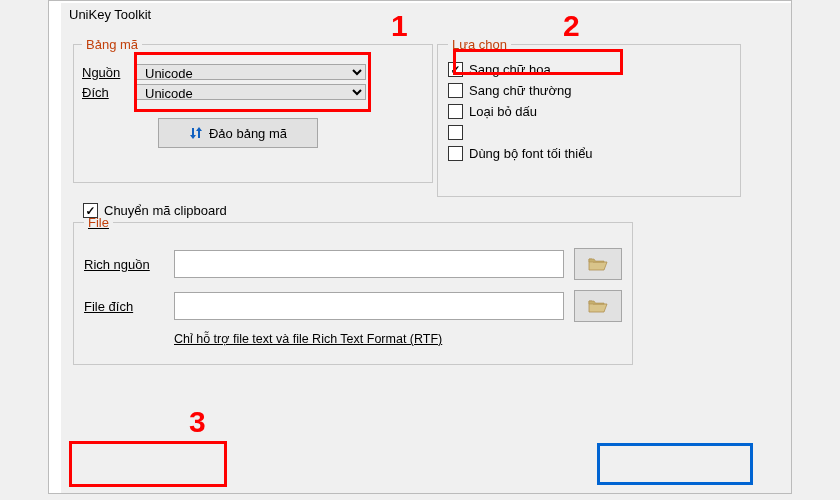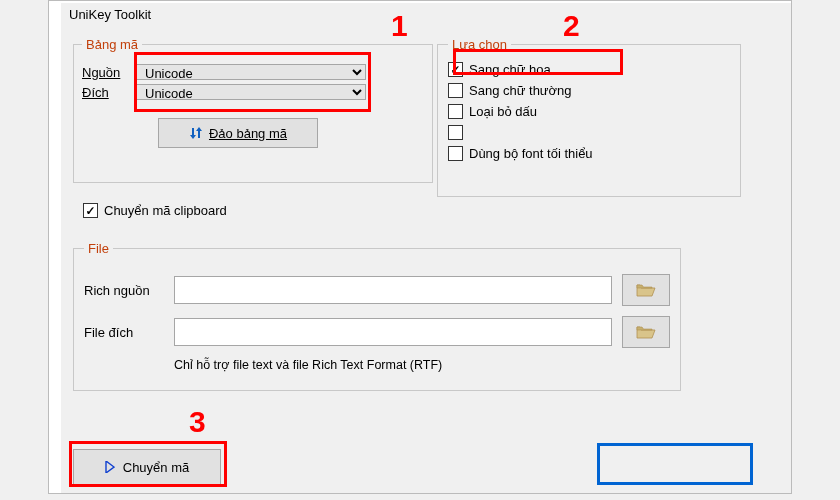--- a/index.html
+++ b/index.html
@@ -51,23 +51,24 @@
     padding-left: 8px;
   }
   .fs-luachon {
     position: absolute;
     left: 376px; top: 34px;
     width: 304px;
     height: 160px;
   }
   .fs-file {
     position: absolute;
-    left: 12px; top: 238px;
-    width: 608px;
+    left: 12px; top: 212px;
+    width: 560px;
     height: 150px;
+    text-decoration: underline;
   }
   .row { display: flex; align-items: center; margin: 4px 0; text-decoration: underline; }
   .lbl { width: 54px; }
   select.combo {
     width: 230px; height: 16px;
     background: #e5e5e5;
     border: 1px solid #a6a6a6;
     font-size: 13px;
     font-family: inherit;
     padding: 0 4px;
@@ -75,21 +76,20 @@
   .btn-dao {
     display: inline-flex; align-items: center; justify-content: center;
     gap: 6px;
     width: 160px; height: 30px;
     background: #e1e1e1;
     border: 1px solid #a6a6a6;
     margin-left: 76px;
     margin-top: 14px;
     font-size: 13px;
     cursor: pointer;
-    text-decoration: underline;
   }
   .chk-row { display: flex; align-items: center; margin: 2px 0 6px 0; }
   .chk {
     width: 15px; height: 15px;
     border: 1px solid #333;
     background: #fff;
     margin-right: 6px;
     display: inline-flex; align-items:center; justify-content:center;
     font-size: 12px; line-height: 1;
   }
@@ -227,28 +227,20 @@
               <path d="M1 3 L1 14 L16 14 L19 6 L5 6 L4 3 Z" fill="#d9c48a" stroke="#b09050" stroke-width="0.8"></path>
               <path d="M1 3 L6 3 L7.5 5 L16 5 L16 6 L1 6 Z" fill="#c7b06f" stroke="#b09050" stroke-width="0.6"></path>
             </svg>
           </span>
         </button>
       </div>
       <div class="hint">Chỉ hỗ trợ file text và file Rich Text Format (RTF)</div>
     </fieldset>
 
     <div class="bottom-bar">
-      <button class="big-btn">
-        <span>
-          <svg width="10" height="12" viewBox="0 0 10 12">
-            <path d="M1 0 L9 6 L1 12 Z" fill="none" stroke="#1040d0" stroke-width="1.4"></path>
-          </svg>
-        </span>
-        <span>Chuyển mã</span>
-      </button>
     </div>
 
     <div class="anno-box" style="left:73px; top:49px; width:237px; height:60px;"></div>
     <div class="anno-num" style="left:330px; top:6px;">1</div>
 
     <div class="anno-box" style="left:392px; top:46px; width:170px; height:26px;"></div>
     <div class="anno-num" style="left:502px; top:6px;">2</div>
 
     <div class="anno-box" style="left:8px; top:438px; width:158px; height:46px;"></div>
     <div class="anno-num" style="left:128px; top:402px;">3</div>

